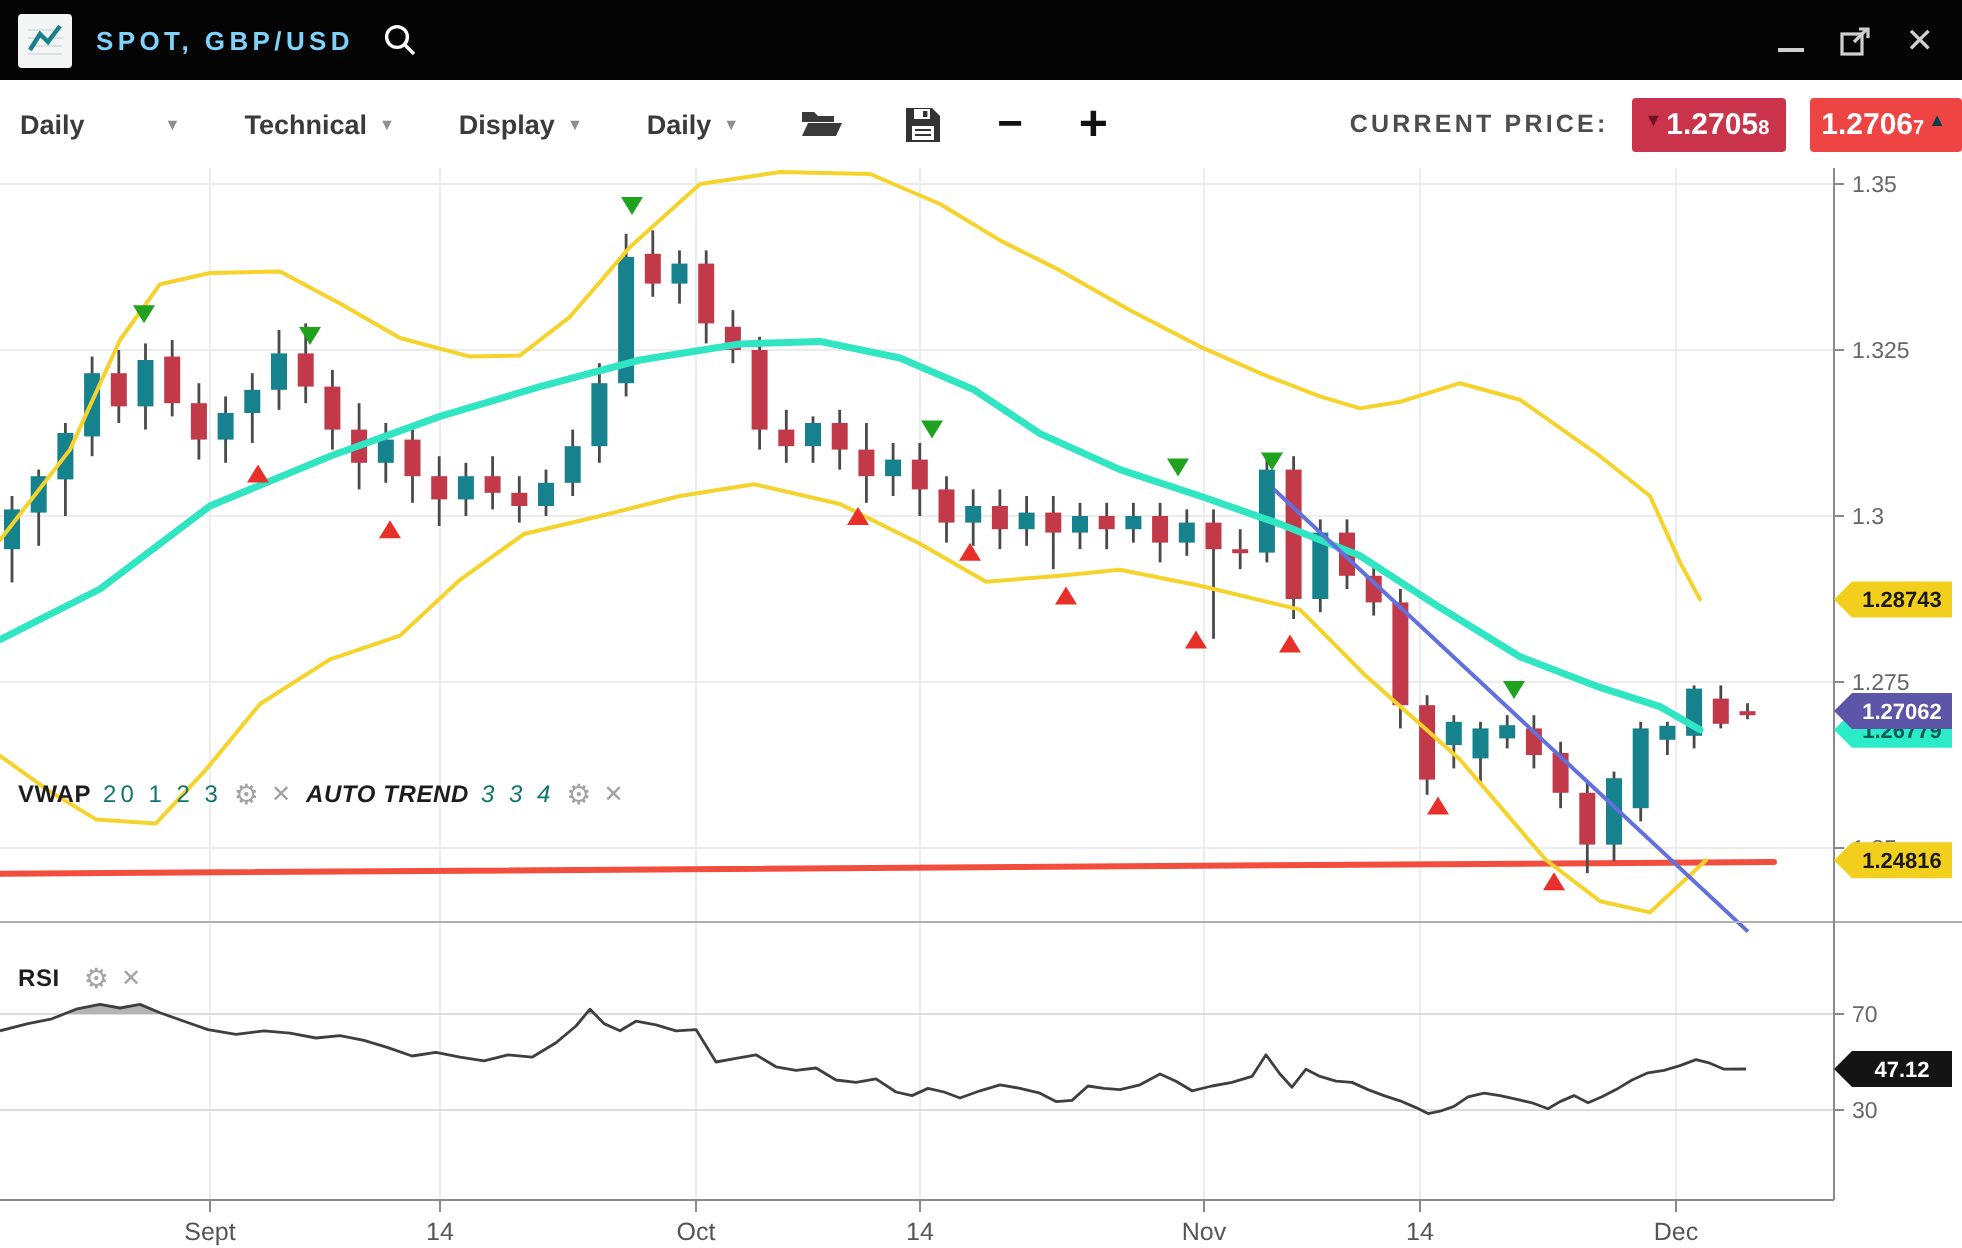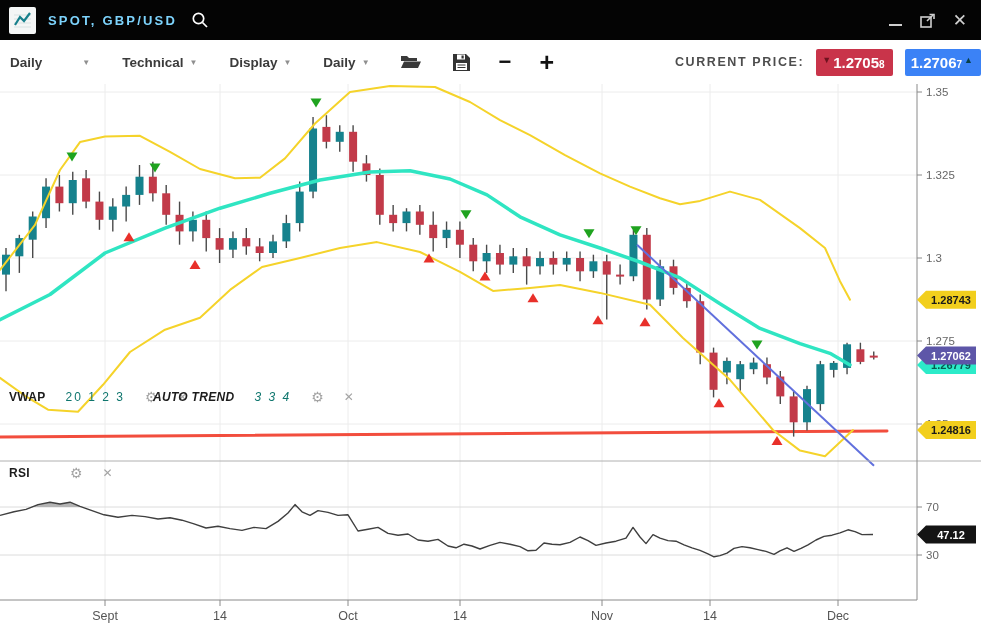--- a/index.html
+++ b/index.html
@@ -19,27 +19,27 @@
     font-size:13.5px;cursor:pointer;margin-left:32px;}
   .menu-item:first-child{margin-left:10px;gap:40px;}
   .caret{font-size:8px;color:#8f8f8f;}
   .tb-icon{margin-left:30px;cursor:pointer;display:flex;align-items:center;}
   .tb-glyph{font-size:22px;font-weight:bold;color:#111;margin-left:28px;cursor:pointer;line-height:1;}
   .price-cluster{margin-left:auto;display:flex;align-items:center;margin-right:0;}
   .cp-label{font-size:12.5px;color:#4d4d4d;letter-spacing:1.6px;font-weight:bold;}
   .price-badge{display:flex;align-items:flex-start;color:#fff;font-size:15px;font-weight:bold;
     padding:5px 8px 5px 6px;border-radius:2px;margin-left:12px;cursor:pointer;position:relative;}
   .badge-bid{background:#c9344a;}
-  .badge-ask{background:#3b82f6;}
+  .badge-ask{background:#ef4444;}
   .tiny-arrow{font-size:9px;line-height:1.5;}
   .arrow-bid{color:#70121f;margin-right:2px;}
   .arrow-ask{color:#073f47;margin-left:2px;}
   .small-digit{font-size:10px;margin-top:5px;}
   .chart-wrap{position:absolute;top:84px;left:0;width:779px;height:540px;}
-  .ind-label{position:absolute;display:flex;align-items:center;gap:20px;font-size:12px;z-index:5;}
+  .ind-label{position:absolute;display:flex;align-items:center;gap:6px;font-size:12px;z-index:5;}
   .ind-name{font-weight:bold;color:#1c1c1c;letter-spacing:0.3px;}
   .ind-params{color:#0f766e;letter-spacing:2px;}
   .ind-gear{color:#a3a3a3;font-size:14px;cursor:pointer;line-height:1;}
   .ind-x{color:#a3a3a3;font-size:12px;font-weight:bold;cursor:pointer;line-height:1;}
 </style>
 </head>
 <body>
 
 <div class="titlebar">
   <div class="app-logo">
@@ -345,19 +345,19 @@
     <span class="ind-params">20 1 2 3</span>
     <span class="ind-gear">⚙</span>
     <span class="ind-x">✕</span>
   </div>
   <div class="ind-label" style="left:153px;top:306px;font-style:italic;">
     <span class="ind-name">AUTO TREND</span>
     <span class="ind-params">3 3 4</span>
     <span class="ind-gear">⚙</span>
     <span class="ind-x">✕</span>
   </div>
-  <div class="ind-label" style="left:9px;top:382px;text-align:center;">
+  <div class="ind-label" style="left:9px;top:398px;text-align:center;">
     <span class="ind-name">RSI</span>
     <span class="ind-params"></span>
     <span class="ind-gear">⚙</span>
     <span class="ind-x">✕</span>
   </div>
 </div>
 
 </body></html>

